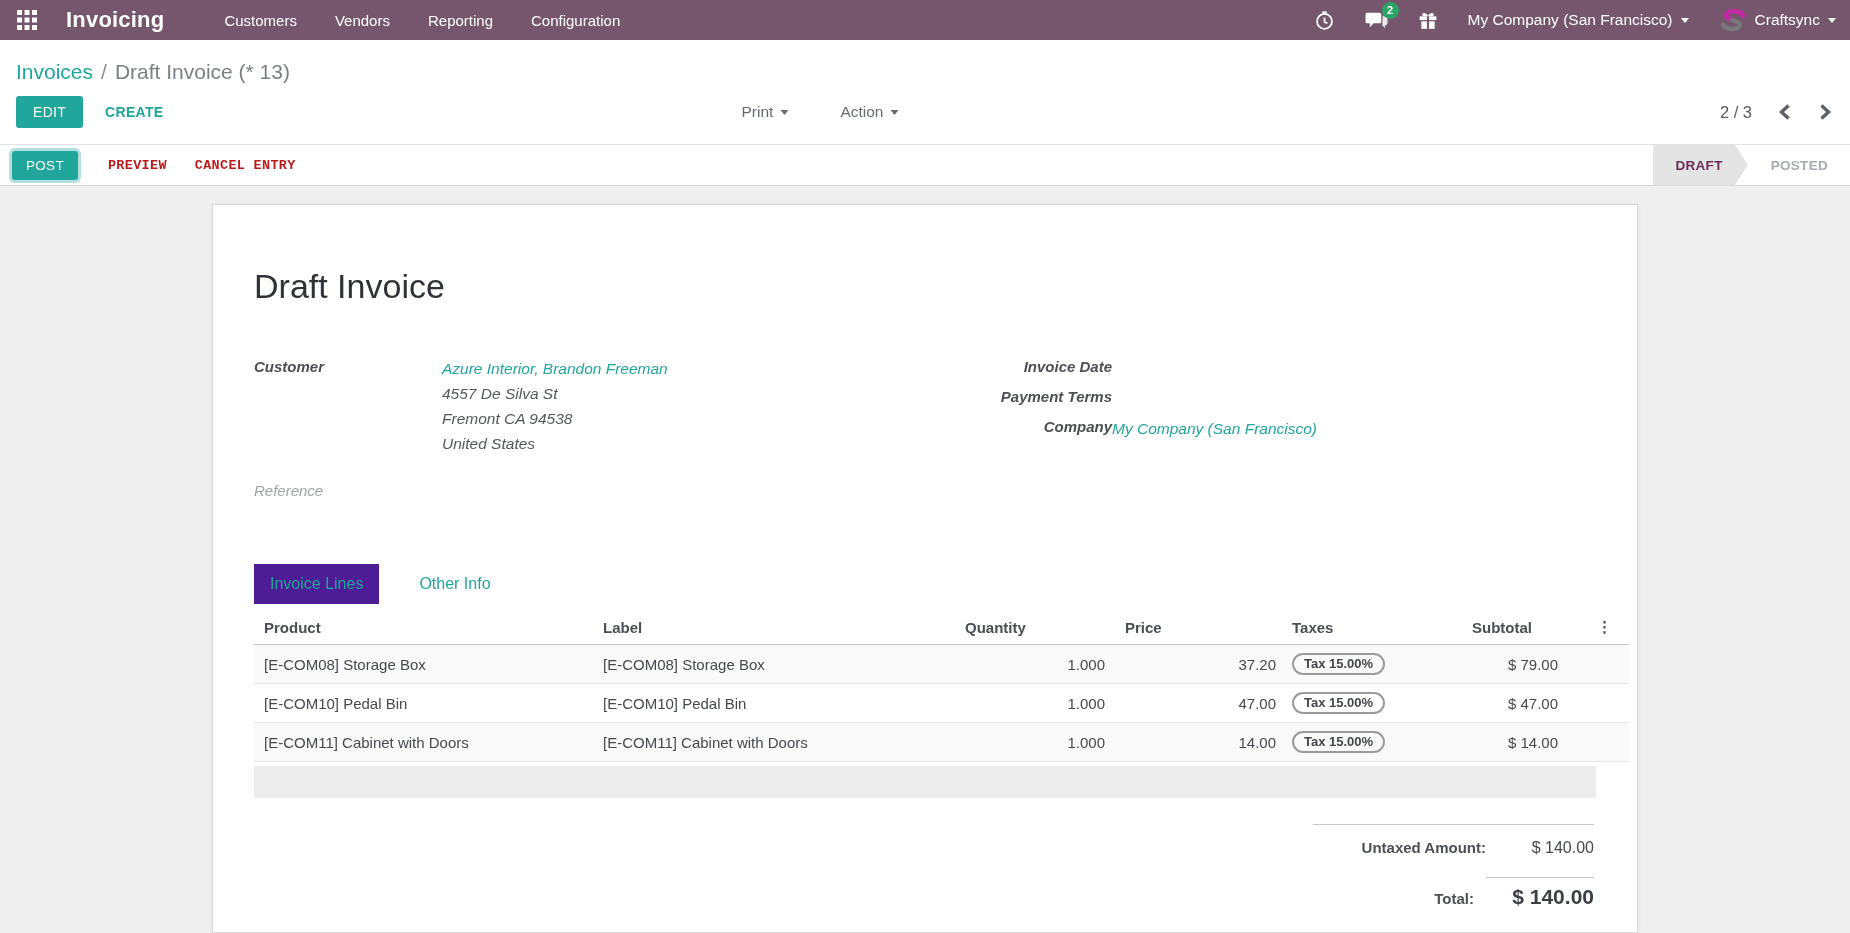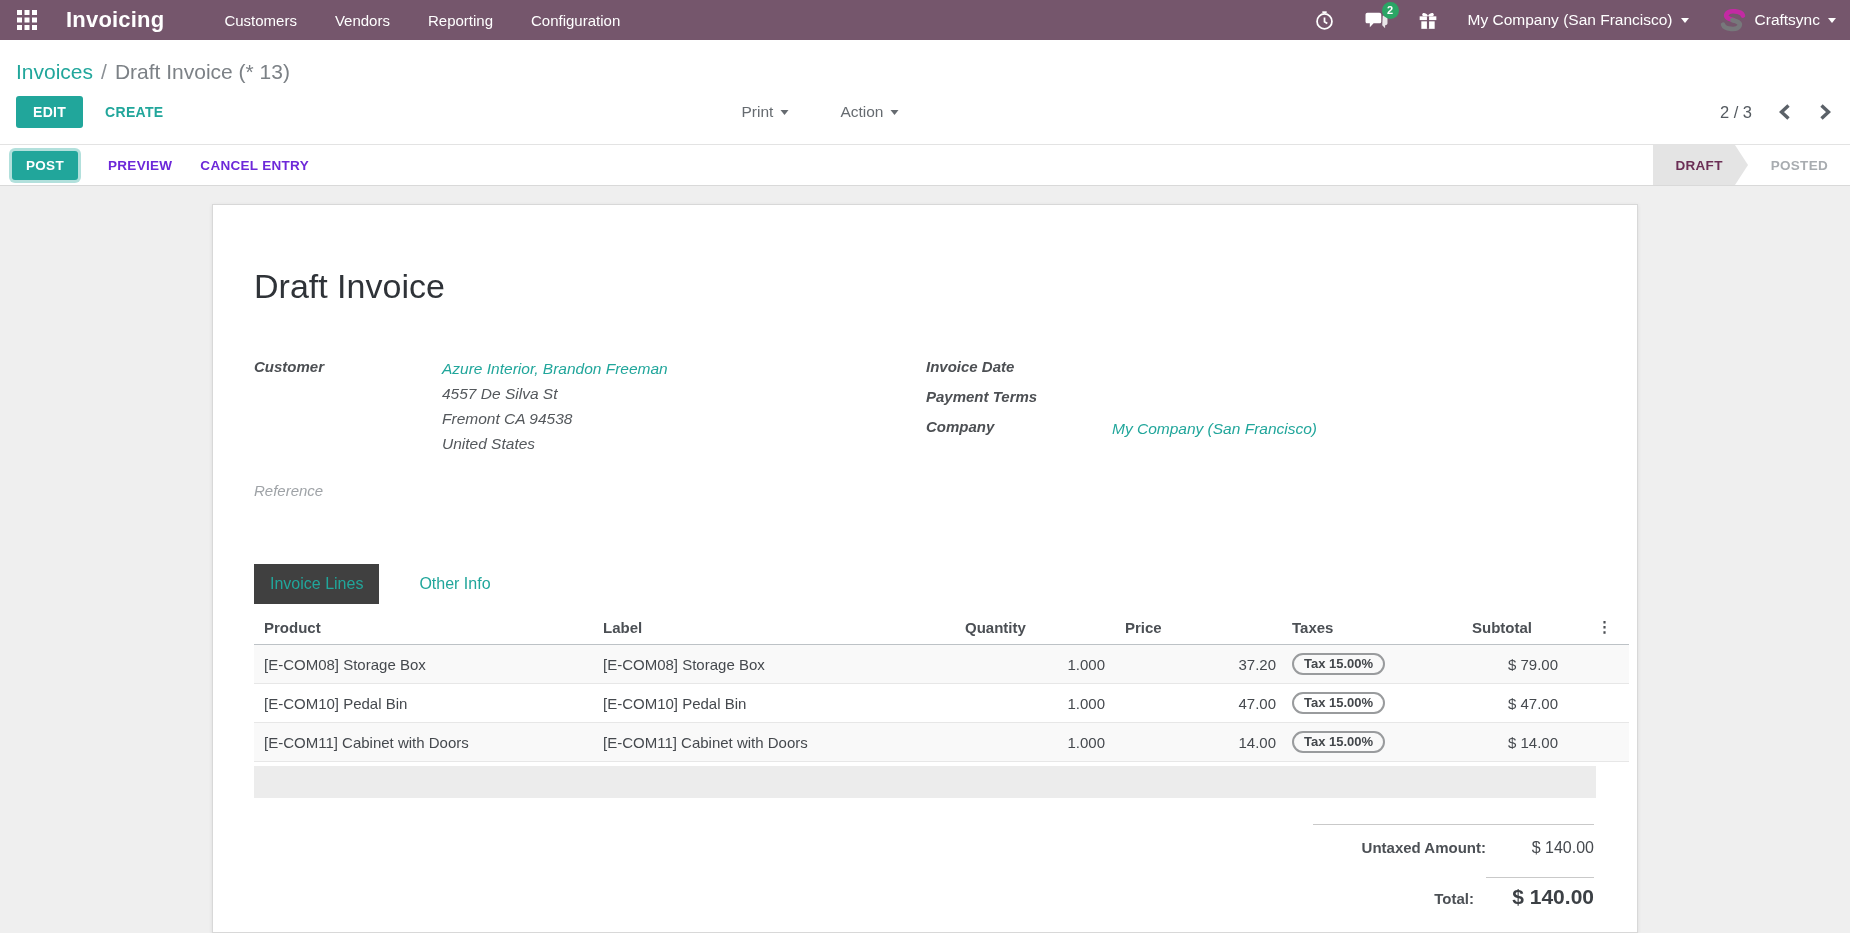--- a/index.html
+++ b/index.html
@@ -28,72 +28,72 @@
   .top-text-btn { display:flex; align-items:center; gap:8px; font-size:15.5px; cursor:pointer; }
   .caret-down { width:0; height:0; border-left:4px solid transparent; border-right:4px solid transparent; border-top:5px solid #fff; display:inline-block; }
   .avatar { width:28px; height:28px; display:flex; align-items:center; justify-content:center; }
   
   .crumb-wrap { background:#fff; padding:20px 16px 6px; font-size:21px; }
   .crumb-link { color:#21A69B; cursor:pointer; }
   .crumb-sep { color:#8a8f94; margin:0 8px; }
   .crumb-current { color:#7c8186; }
   .controls { background:#fff; padding:6px 16px 16px; display:flex; align-items:center; position:relative; }
   .btn-primary {
-    background:#21A69B; color:#fff; border:none; font-weight:bold; font-size:14px;
+    background:#21A69B; color:#fff; border:none; font-weight:normal; font-size:14px;
     padding:8px 17px; border-radius:3px; cursor:pointer; font-family:inherit; letter-spacing:.3px;
   }
   .btn-link-strong {
     background:none; border:none; color:#21A69B; font-weight:bold; font-size:14px;
     padding:8px 10px; margin-left:12px; cursor:pointer; font-family:inherit; letter-spacing:.3px;
   }
   .center-actions { position:absolute; left:820px; transform:translateX(-50%); display:flex; gap:52px; }
   .drop-btn { background:none; border:none; font-family:inherit; font-size:15.5px; color:#666b70;
     display:flex; align-items:center; gap:7px; cursor:pointer; }
   .drop-btn .caret-down { border-top-color:#666b70; }
   .pager { margin-left:auto; display:flex; align-items:center; gap:24px; color:#545a60; font-size:16.5px; }
   .pager-arrow { background:none; border:none; cursor:pointer; display:flex; align-items:center; padding:2px; }
   
   .statusbar {
     height:42px; flex:0 0 42px; background:#fff;
     border-top:1px solid #e3e3e3; border-bottom:1px solid #d9d9d9;
     display:flex; align-items:center; padding-left:12px;
   }
   .btn-post { box-shadow:0 0 0 3px rgba(33,166,155,.35); padding:7px 14px; font-size:13.5px; margin-right:16px; }
-  .btn-status-link { background:none; border:none; color:#6d28d9; font-weight:bold; font-size:13.5px;
-    padding:7px 14px; cursor:pointer; font-family:Liberation Sans, sans-serif; letter-spacing:.3px; }
+  .btn-status-link { background:none; border:none; color:#b91c1c; font-weight:bold; font-size:13.5px;
+    padding:7px 14px; cursor:pointer; font-family:Liberation Mono, monospace; letter-spacing:.3px; }
   .status-steps { margin-left:auto; display:flex; align-items:stretch; height:100%; }
   .step { display:flex; align-items:center; font-size:13.5px; font-weight:bold; letter-spacing:.3px; }
   .step-active { background:#e4e4e4; color:#6b2e55; padding:0 12px 0 22px; position:relative; margin-right:14px; cursor:pointer; }
   .step-active::after {
     content:""; position:absolute; left:100%; top:0;
     border-top:20px solid transparent; border-bottom:20px solid transparent; border-left:13px solid #e4e4e4;
   }
   .step-inactive { color:#a8acb0; padding:0 22px 0 22px; cursor:pointer; }
   
   .content { flex:1 1 auto; padding-top:18px; overflow:hidden; }
   .sheet {
     width:1426px; height:100%; margin:0 auto; background:#fff;
     border:1px solid #d8d8d8; box-shadow:0 1px 4px rgba(0,0,0,.08);
     padding:62px 41px 0;
   }
   .doc-title { font-size:34px; font-weight:normal; color:#2f3338; margin-bottom:50px; }
   .fields { display:flex; }
   .col-left { width:560px; }
-  .col-right { margin-left:112px; flex:1; }
+  .col-right { margin-left:112px; flex:1;text-align:right; }
   .field-row { display:flex; min-height:30px; align-items:flex-start;font-style:italic; }
   .field-label { width:188px; flex:0 0 188px; font-weight:bold; color:#4c4f53; font-size:15px; padding-top:2px; }
   .col-right .field-label { width:186px; flex:0 0 186px; }
   .field-value { font-size:15.5px; color:#54585c; line-height:25px; }
   .link { color:#21A69B; cursor:pointer; }
   .muted-label { color:#9fa3a7; font-weight:normal; }
   .ref-row { margin-top:24px; }
   
   .tabs { margin-top:54px; display:flex; gap:24px; font-size:16px; }
   .tab { color:#21A69B; padding:11px 16px; cursor:pointer; }
-  .tab.active { background:#404040; }
+  .tab.active { background:#4c1d95; }
   
   table.lines { border-collapse:collapse; table-layout:fixed; width:calc(100% + 33px); margin-top:6px; }
   .lines th { text-align:left; font-size:15px; font-weight:bold; color:#4b4f54;
     padding:8px 10px; border-bottom:1px solid #bdc2c6; white-space:nowrap; }
   .lines td { font-size:15px; color:#45494e; padding:8px 10px; border-bottom:1px solid #e7e7e7;
     white-space:nowrap; overflow:hidden; height:36px; }
   .lines tbody tr:nth-child(odd) { background:#f9f9f9; }
   .lines tbody tr { cursor:pointer; }
   .col-num { text-align:right; }
   .col-subtotal { text-align:right; padding-right:35px !important; }

